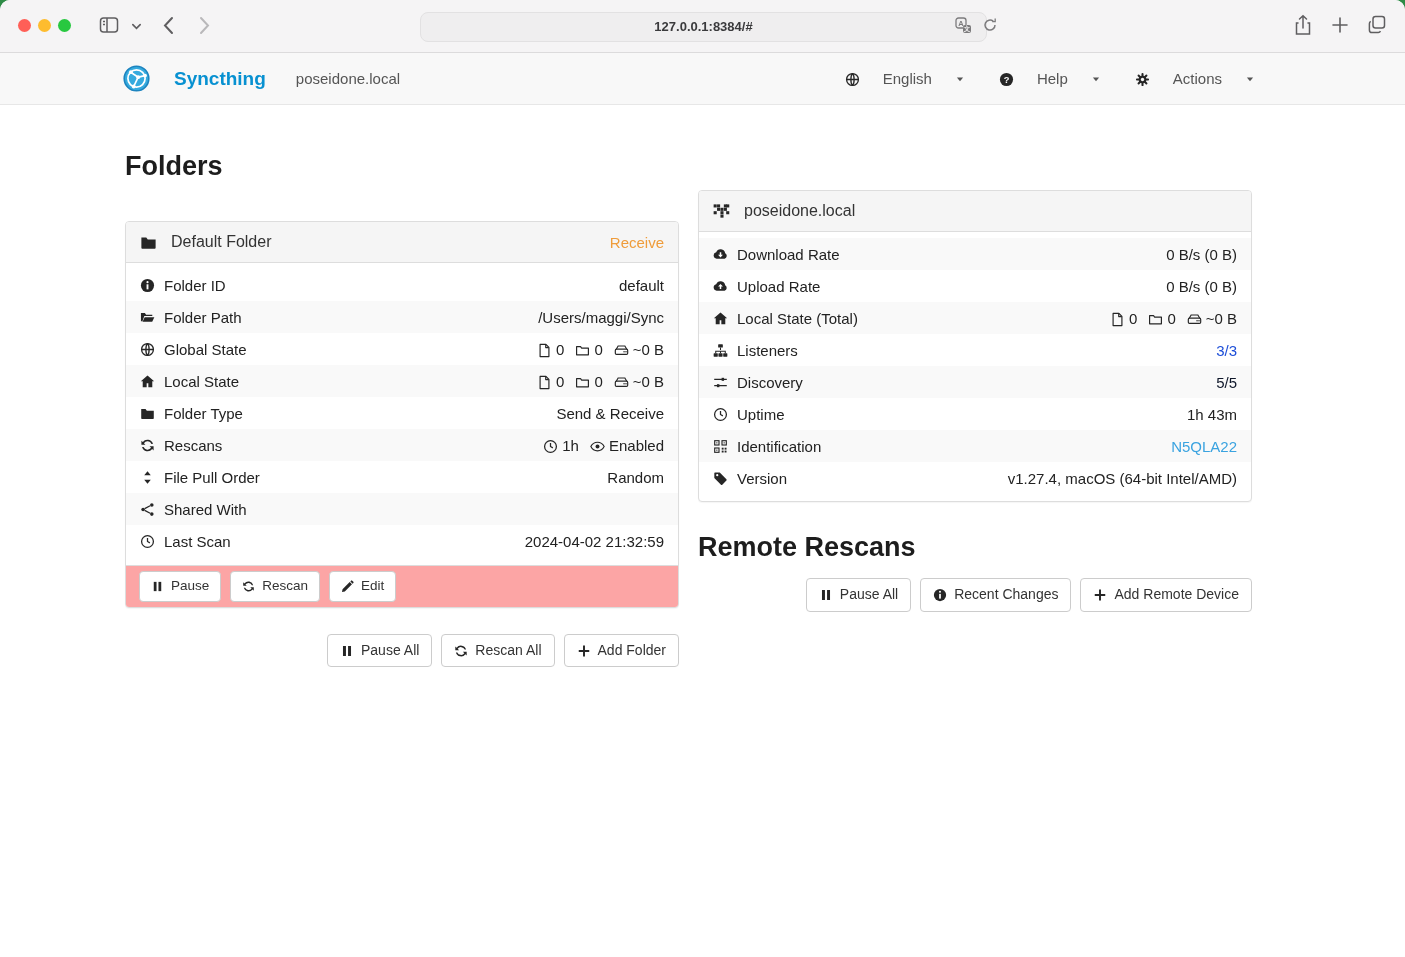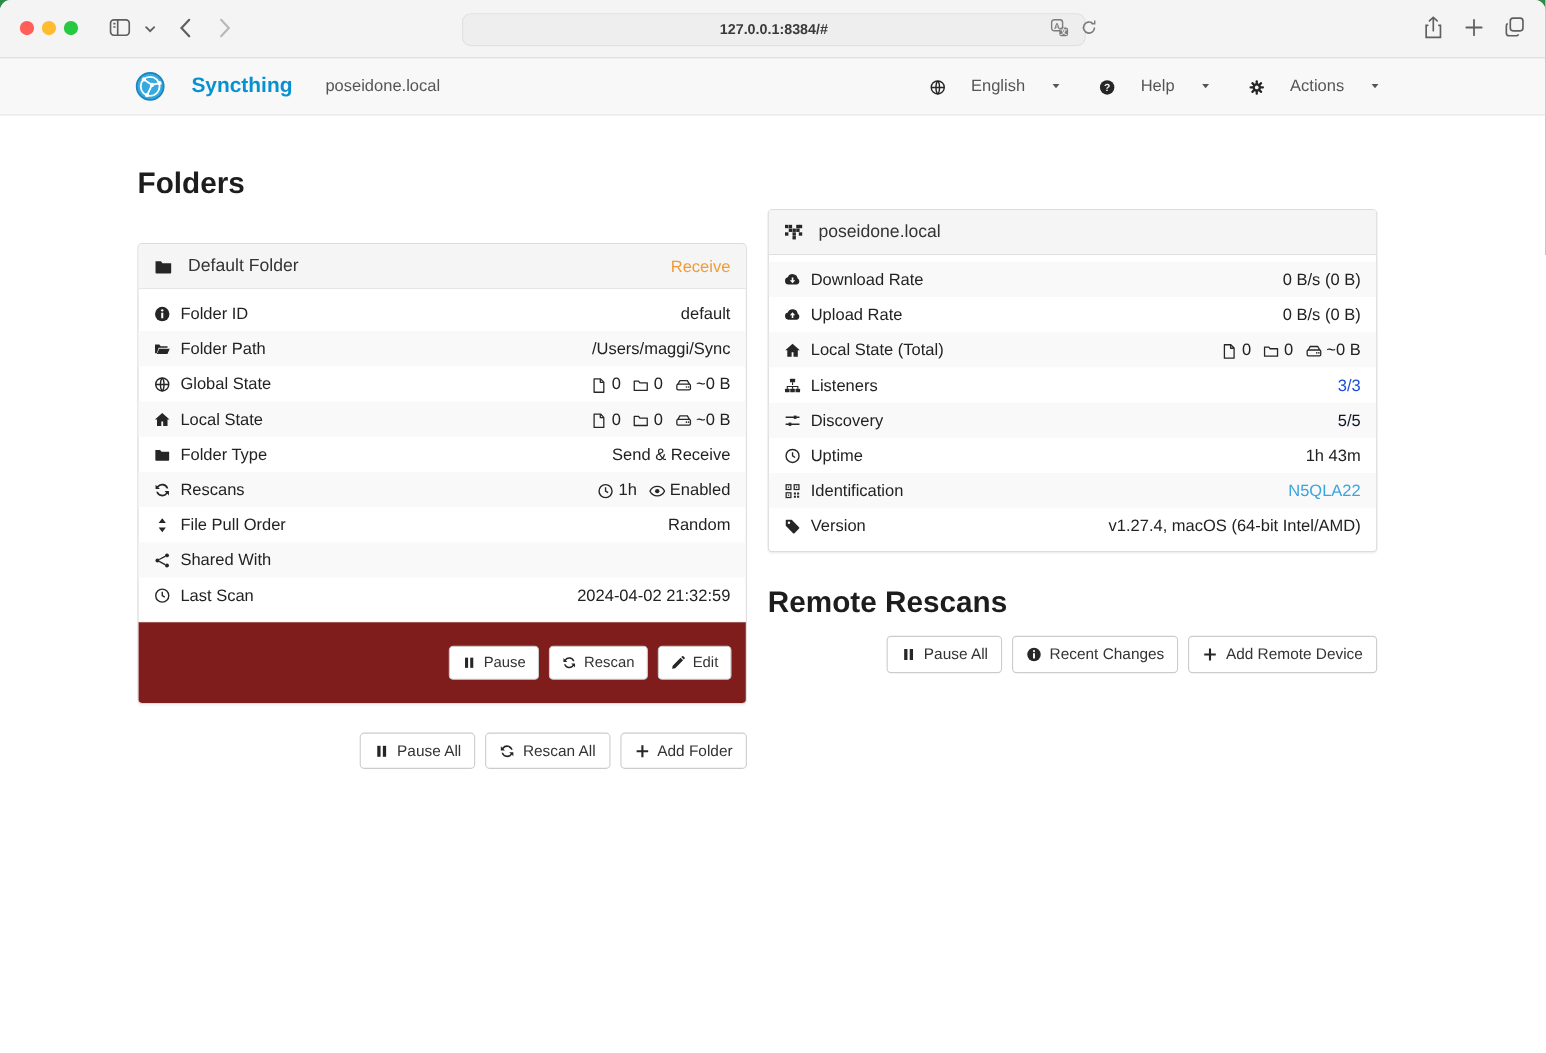--- a/index.html
+++ b/index.html
@@ -54,22 +54,22 @@
   .prow{display:flex;align-items:center;padding:3px 14px;min-height:26px;font-size:15px;color:#222;}
   .prow.stripe{background:#f9f9f9;}
   .rlabel{display:flex;align-items:center;gap:9px;}
   .ic{display:inline-flex;color:#262626;}
   .ic svg{width:15px;height:15px;display:block;}
   .rval{margin-left:auto;display:flex;align-items:flex-end;}
   .rval .num{margin-left:4px;}
   .rval .g2{margin-left:11px;}
   .rval .link{cursor:pointer;}
   .pfoot{
-    background:#7f1d1d;border-top:1px solid #ddd;border-radius:0 0 3px 3px;
-    padding:21px 13px;display:flex;justify-content:flex-end;gap:9px;
+    background:#fca5a5;border-top:1px solid #ddd;border-radius:0 0 3px 3px;
+    padding:5px 13px;display:flex;justify-content:flex-start;gap:9px;
   }
   .btn{
     background:#fff;border:1px solid #ccc;border-radius:4px;color:#333;
     font-size:13.5px;padding:5px 11px;display:inline-flex;align-items:center;gap:7px;
     font-family:inherit;cursor:pointer;line-height:1.4;
   }
   .btn .ic svg{width:13px;height:13px;}
   .btn.big{font-size:14px;padding:6px 12px;}
   .btn.big .ic svg{width:14px;height:14px;}
   .list-actions{display:flex;justify-content:flex-end;gap:9px;margin-top:26px;}

